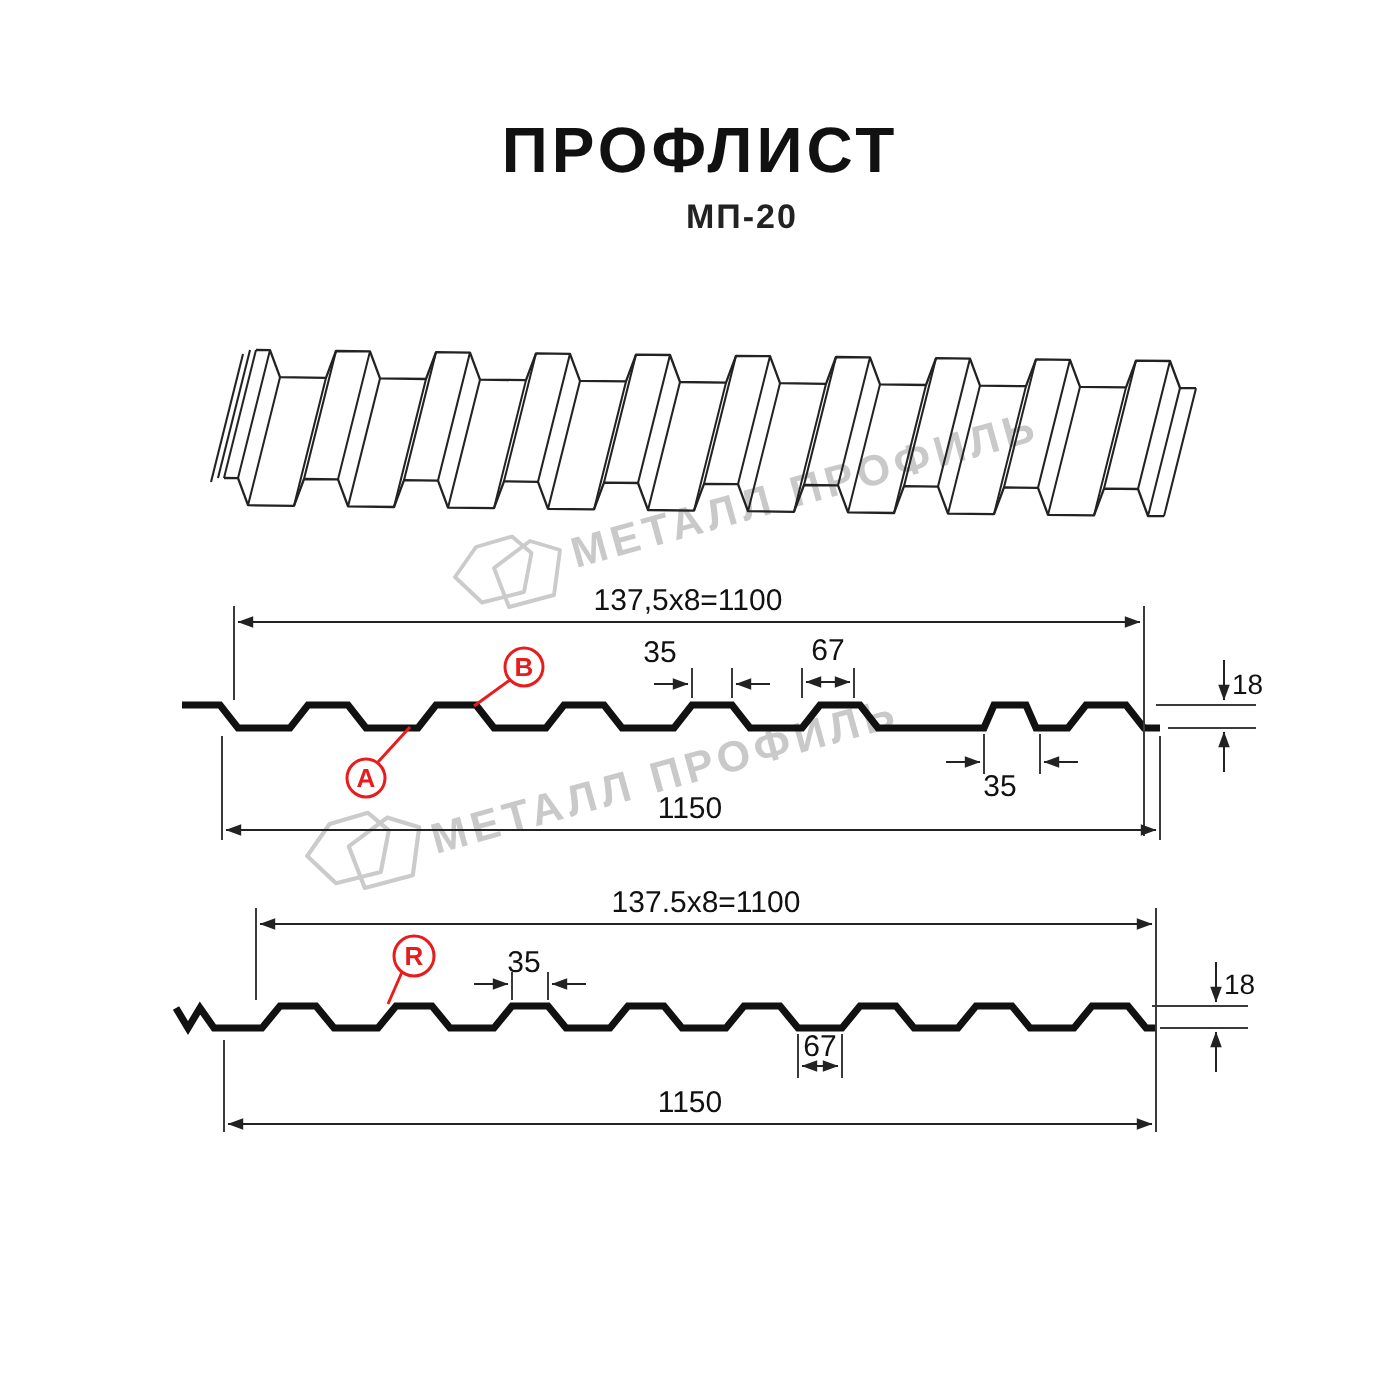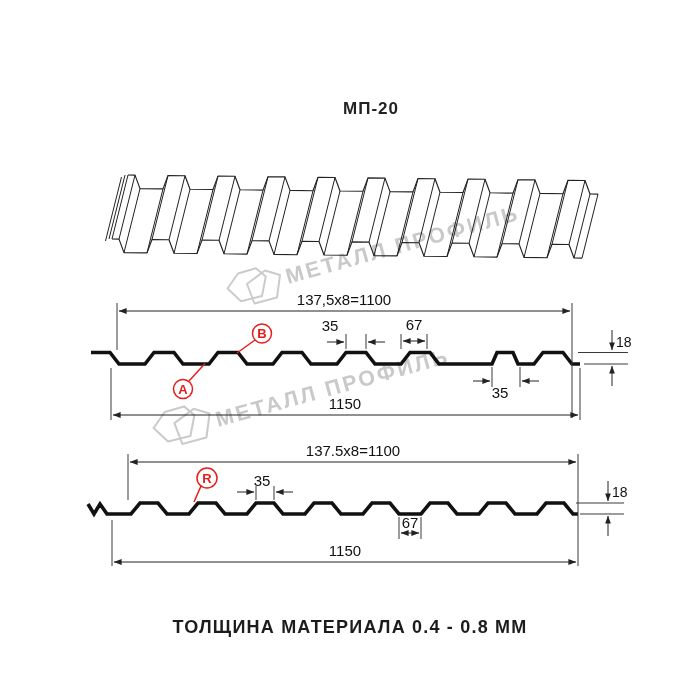--- a/index.html
+++ b/index.html
@@ -21,20 +21,21 @@
   .profile{fill:none;stroke:#111;stroke-width:3.6;stroke-linejoin:miter;}
   .ext{stroke:#3a3a3a;stroke-width:1;}
   .dimln{stroke:#222;stroke-width:1;}
   .red{stroke:#e81c1c;stroke-width:1.5;fill:none;}
 </style>
 </head>
 <body>
 
 <div id="stage">
 
+  <div class="title">ПРОФЛИСТ</div>
   <div class="subtitle">МП-20</div>
 
   <svg width="700" height="700" viewBox="0 0 700 700">
     <defs>
       <marker id="ar" viewBox="0 0 10 10" refX="9.5" refY="5" markerWidth="10" markerHeight="8" orient="auto-start-reverse">
         <path d="M0,1.4 L9.8,5 L0,8.6 z" fill="#222"></path>
       </marker>
     </defs>
 
     <g transform="translate(226,266) scale(0.75)" stroke="#cbcbcb" stroke-width="2.6" fill="none" stroke-linejoin="round">
@@ -169,14 +170,13 @@
       <line class="dimln" x1="608" y1="481" x2="608" y2="501" marker-end="url(#ar)"></line>
       <line class="dimln" x1="608" y1="536" x2="608" y2="516" marker-end="url(#ar)"></line>
       <text class="dm18" x="612" y="497">18</text>
 
       <line class="red" x1="201" y1="486" x2="194" y2="502"></line>
       <circle class="red" cx="207" cy="478" r="10"></circle>
       <text class="lbl" x="207" y="482.5">R</text>
     </g>
   </svg>
 
-  <div class="footer">ТОЛЩИНА МАТЕРИАЛА 0.4 - 0.8 ММ</div>
 </div>
 
 </body></html>

